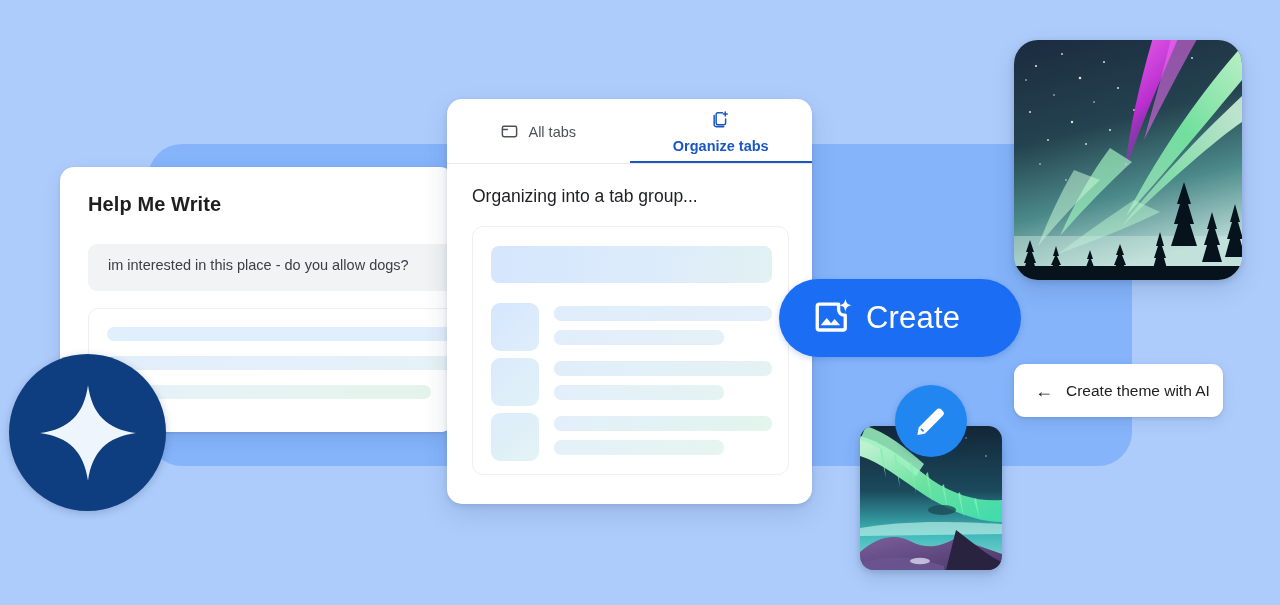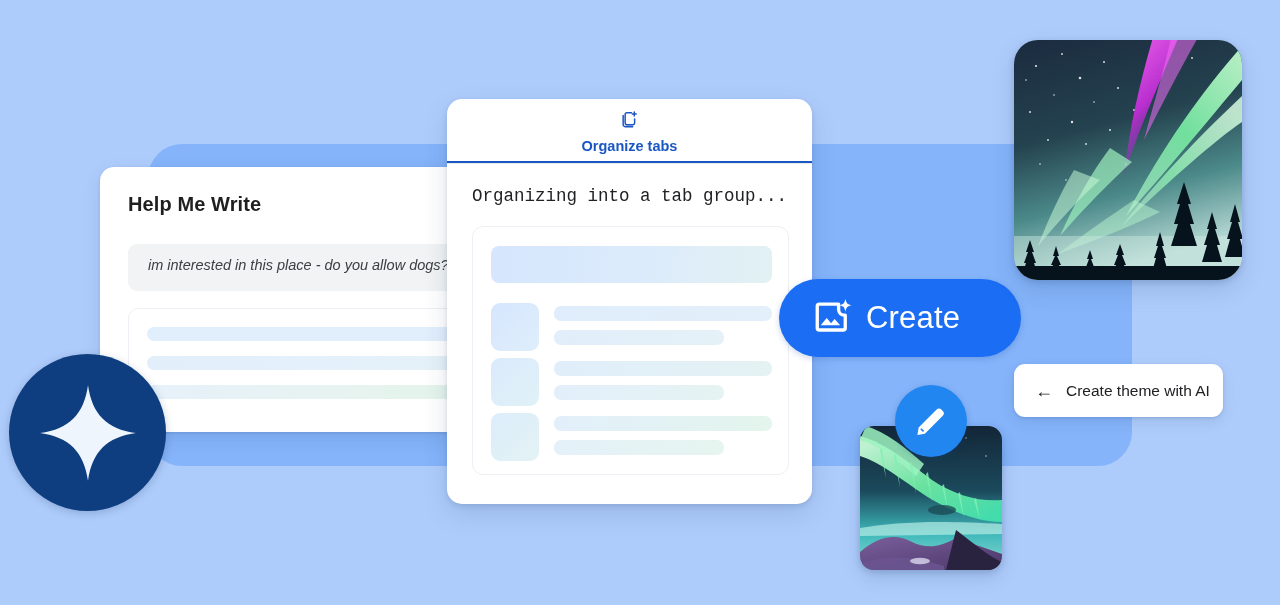--- a/index.html
+++ b/index.html
@@ -16,33 +16,32 @@
     position:absolute;left:148px;top:144px;width:984px;height:322px;
     background:#85b4fa;border-radius:34px;
   }
 
   
   .hmw-card{
     position:absolute;left:60px;top:167px;width:394px;height:265px;
     background:#ffffff;border-radius:14px 14px 14px 14px;
     box-shadow:0 1px 3px rgba(22,50,92,.14), 0 6px 18px rgba(22,50,92,.10);
     overflow:hidden;
-    margin-left:40px;
   }
   .hmw-title{
     position:absolute;left:28px;top:26px;
     font-size:20px;font-weight:700;color:#1f1f1f;letter-spacing:.1px;
   }
   .hmw-chip{
     position:absolute;left:28px;top:77px;width:410px;height:47px;
     background:#f1f3f4;border-radius:9px;
   }
   .hmw-chip-text{
     position:absolute;left:20px;top:13px;
-    font-size:14.5px;color:#3c4043;white-space:nowrap;font-style:italic;
+    font-size:14.5px;color:#3c4043;white-space:nowrap;
   }
   .hmw-resbox{
     position:absolute;left:28px;top:141px;width:412px;height:136px;
     border:1px solid #eceff3;border-radius:10px;background:#fff;
   }
   .ph-line{position:absolute;border-radius:7px;height:14px;}
   .ph-a{left:18px;top:18px;width:372px;background:#e1eefc;}
   .ph-b{left:18px;top:47px;width:372px;background:linear-gradient(90deg,#e2effb 0%,#e4f0fa 60%,#e6f3f4 100%);}
   .ph-c{left:18px;top:76px;width:324px;background:linear-gradient(90deg,#e6f1fa 0%,#e7f3f1 55%,#e4f4ea 100%);}
 
@@ -73,21 +72,21 @@
     font-size:14.5px;color:#4d5156;position:relative;height:65px;
   }
   .tab.active{color:#1a57c4;font-weight:600;flex-direction:column;}
   .tab.active::after{
     content:"";position:absolute;left:0;bottom:0;width:100%;height:3px;background:#1a57c4;
   }
   .tab .ti{display:flex;align-items:center;}
 
   .org-title{
     position:absolute;left:25px;top:87px;
-    font-size:17.5px;color:#202124;font-family:Liberation Mono, monospace;
+    font-size:17.5px;color:#202124;
   }
   .group-box{
     position:absolute;left:25px;top:127px;width:315px;height:247px;
     border:1px solid #eceff3;border-radius:11px;background:#fff;
   }
   .g-head{
     position:absolute;left:18px;top:19px;width:281px;height:37px;border-radius:8px;
     background:linear-gradient(100deg,#d5e6fd 0%,#dcebfb 55%,#e2f1f2 100%);
   }
   .g-row{position:absolute;left:18px;width:281px;height:54px;}
@@ -181,20 +180,29 @@
       <svg width="104" height="104" viewBox="0 0 100 100">
         <path d="M50 4 C54 32 68 46 96 50 C68 54 54 68 50 96 C46 68 32 54 4 50 C32 46 46 32 50 4 Z" fill="#eef5fd"></path>
       </svg>
     </span>
   </div>
 
   <div class="tabs-card">
 
     <div class="tabbar">
 
+      <div class="tab">
+        <span class="ti">
+          <svg width="19" height="19" viewBox="0 0 24 24" fill="none" stroke="#4d5156" stroke-width="1.9" stroke-linejoin="round">
+            <rect x="3" y="5.5" width="18" height="13" rx="2"></rect>
+            <path d="M3 9.5h7"></path>
+          </svg>
+        </span>
+        <span>All tabs</span>
+      </div>
 
       <div class="tab active">
         <span class="ti">
           <svg width="19" height="19" viewBox="0 0 24 24" fill="none" stroke="#1a57c4" stroke-width="1.9" stroke-linecap="round" stroke-linejoin="round">
             <path d="M14.5 3.5H8.5A2 2 0 0 0 6.5 5.5v11a2 2 0 0 0 2 2h8a2 2 0 0 0 2-2v-5"></path>
             <path d="M4 7v11.5A2.5 2.5 0 0 0 6.5 21H16"></path>
             <path d="M18 2.5v5M15.5 5h5"></path>
           </svg>
         </span>
         <span>Organize tabs</span>

